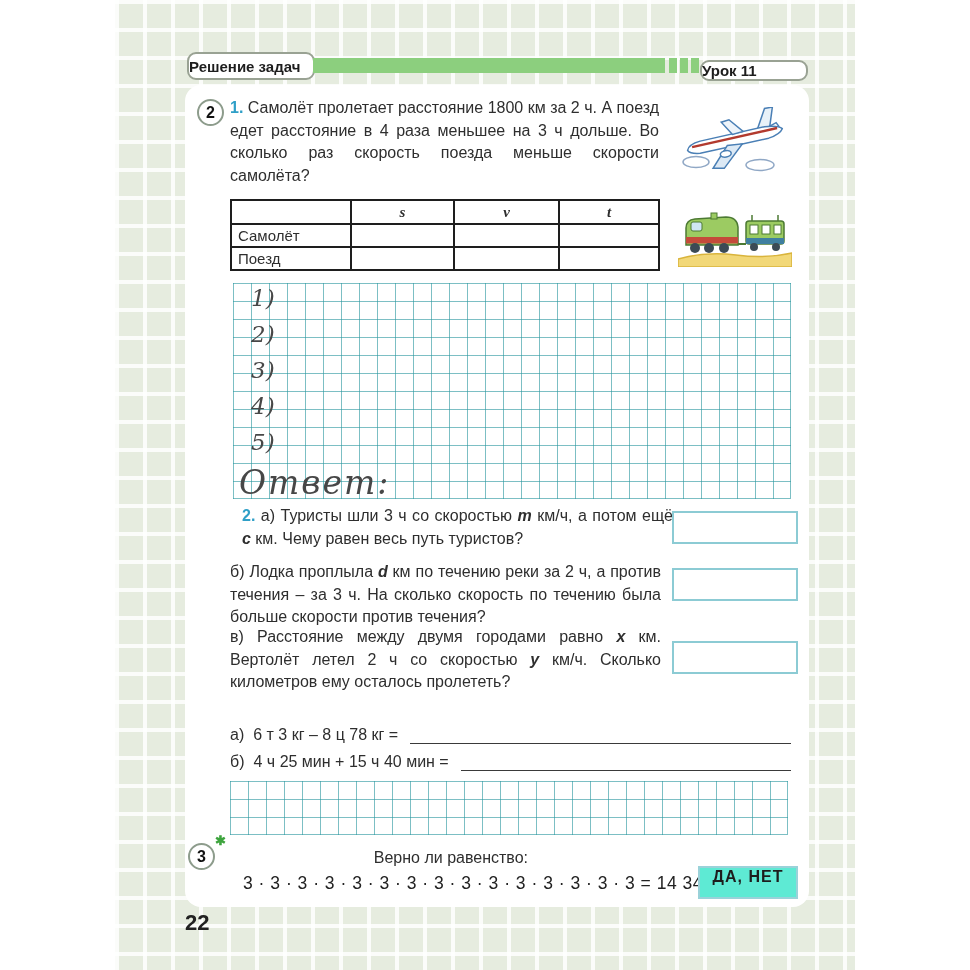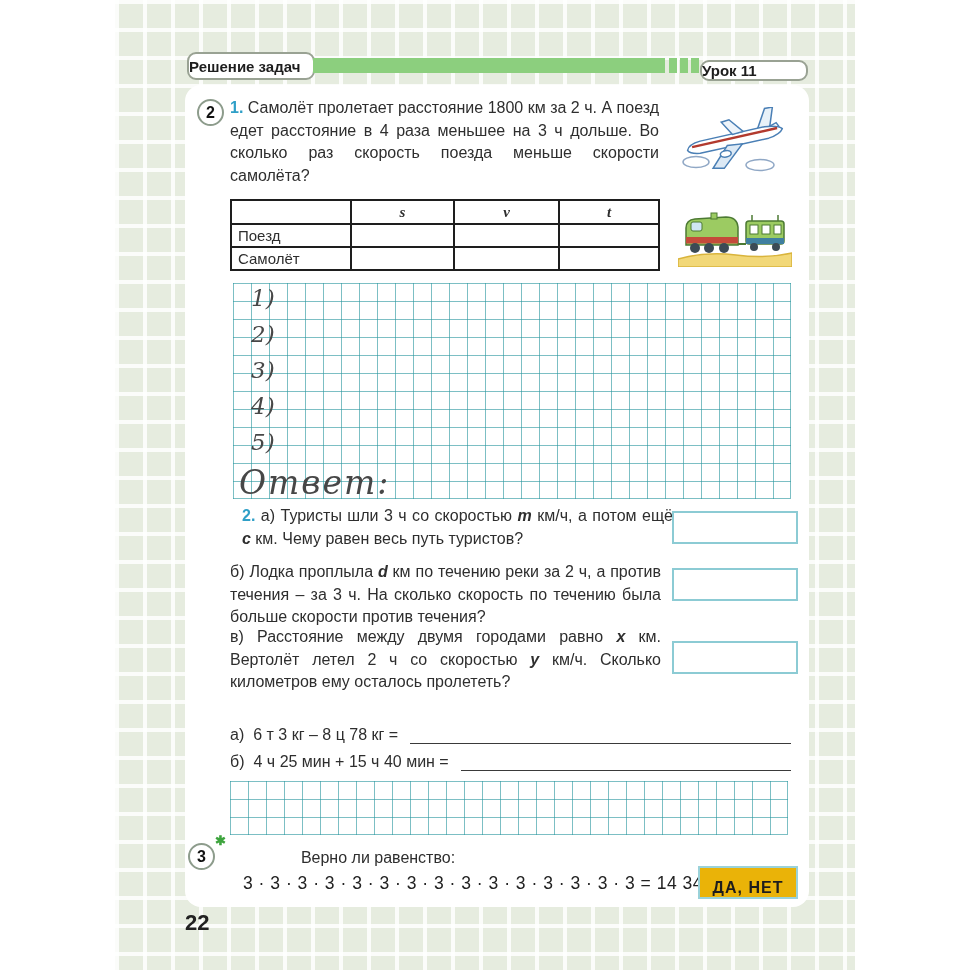--- a/index.html
+++ b/index.html
@@ -70,21 +70,21 @@
   .abox { position:absolute; left:487px; width:126px; height:33px; border:2px solid #8ccbd4; background:#fff; }
 
   
   .exprow { position:absolute; left:45px; width:561px; display:flex; align-items:flex-end; font-size:16px; }
   .exprow .lbl { margin-right:9px; }
   .uline { flex:1; border-bottom:1.5px solid #3a3a3a; margin-left:12px; height:15px; }
 
   .eq { position:absolute; left:58px; top:788px; font-size:17.5px; color:#222; letter-spacing:.5px; white-space:nowrap; }
   .danet {
     position:absolute; left:513px; top:781px; width:100px; height:33px;
-    border:2px solid #9ad2d9; background:#eab308; display:flex; align-items:flex-end; justify-content:center;
+    border:2px solid #9ad2d9; background:#5eead4; display:flex; align-items:flex-start; justify-content:center;
     font-weight:bold; font-size:16px; letter-spacing:1px; color:#1d1d1d;
   }
 
   .pageno { position:absolute; left:70px; top:910px; font-weight:bold; font-size:22px; color:#222; }
 
   .illus { position:absolute; left:493px; width:114px; height:68px; }
 </style>
 </head>
 <body>
 
@@ -136,27 +136,27 @@
             <col style="width:100px">
           </colgroup>
         <tbody>
             <tr>
           <th></th>
           <th>s</th>
           <th>v</th>
           <th>t</th>
         </tr>
         <tr>
-          <td>Поезд</td>
+          <td>Самолёт</td>
           <td></td>
           <td></td>
           <td></td>
         </tr>
         <tr>
-          <td>Самолёт</td>
+          <td>Поезд</td>
           <td></td>
           <td></td>
           <td></td>
         </tr>
       </tbody>
         </table>
 
       <div class="illus" style="top:114px;">
         <svg width="114" height="68" viewBox="0 0 114 68">
           <path d="M0 60 Q28 52 58 56 T114 54 L114 68 L0 68 Z" fill="#f2d878" stroke="#d9b43c" stroke-width="1.5"></path>
@@ -227,21 +227,21 @@
         <span class="lbl">б)</span>
         <span>4 ч 25 мин + 15 ч 40 мин =</span>
         <div class="uline"></div>
       </div>
       <div class="ngrid grid2"></div>
 
       <div class="circle-num" style="left:3px; top:758px;">
         <span>3</span>
       </div>
       <span class="star" style="left:30px; top:748px;">✱</span>
-      <p class="txt" style="left:43px; top:762px; width:300px; text-align:center;">
+      <p class="txt" style="left:43px; top:762px; width:300px; text-align:right;">
         <span>Верно ли равенство:</span>
       </p>
       <div class="eq">3 · 3 · 3 · 3 · 3 · 3 · 3 · 3 · 3 · 3 · 3 · 3 · 3 · 3 · 3  =  14 348 907</div>
       <div class="danet">
         <span>ДА, НЕТ</span>
       </div>
     </div>
 
     <div class="pageno">22</div>
   </div>

